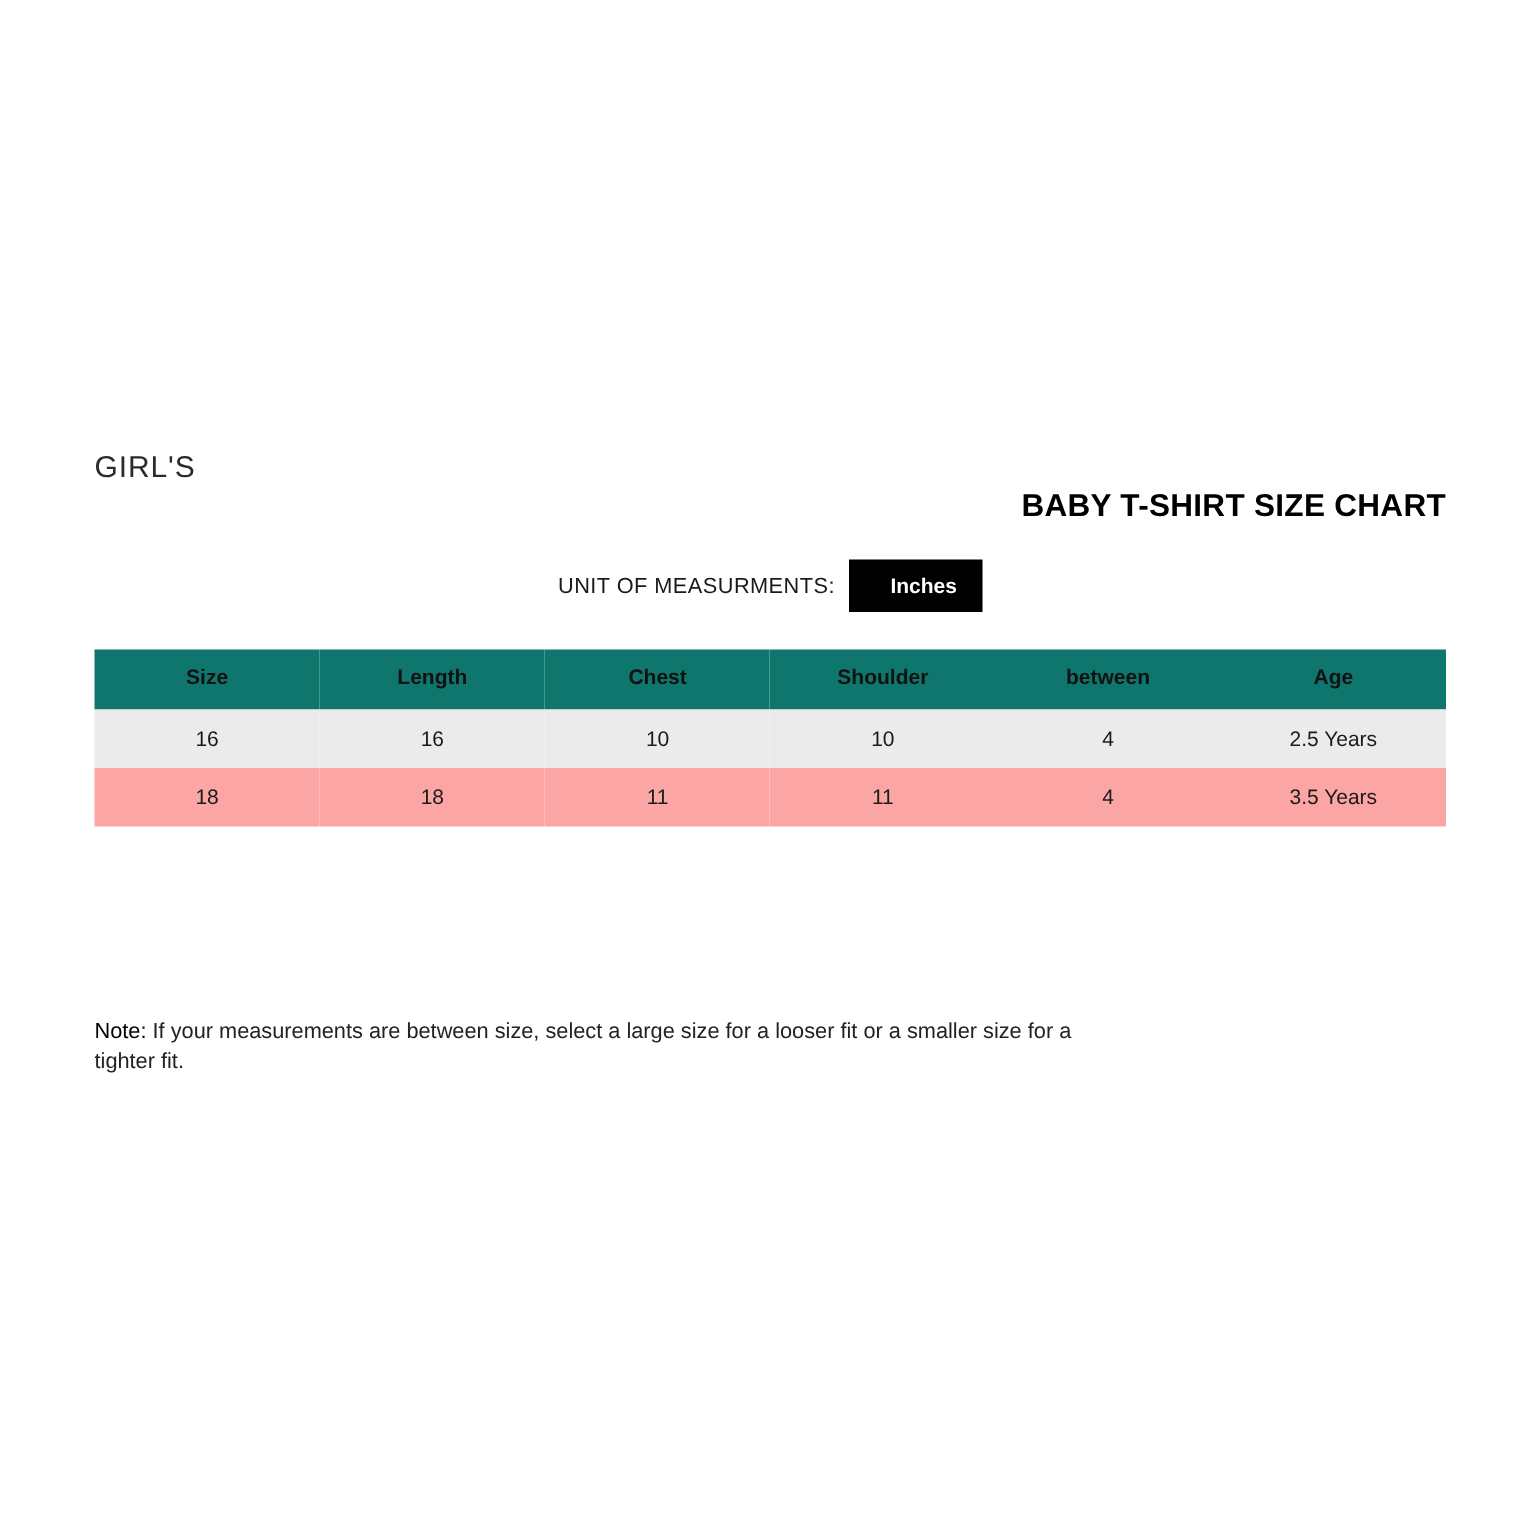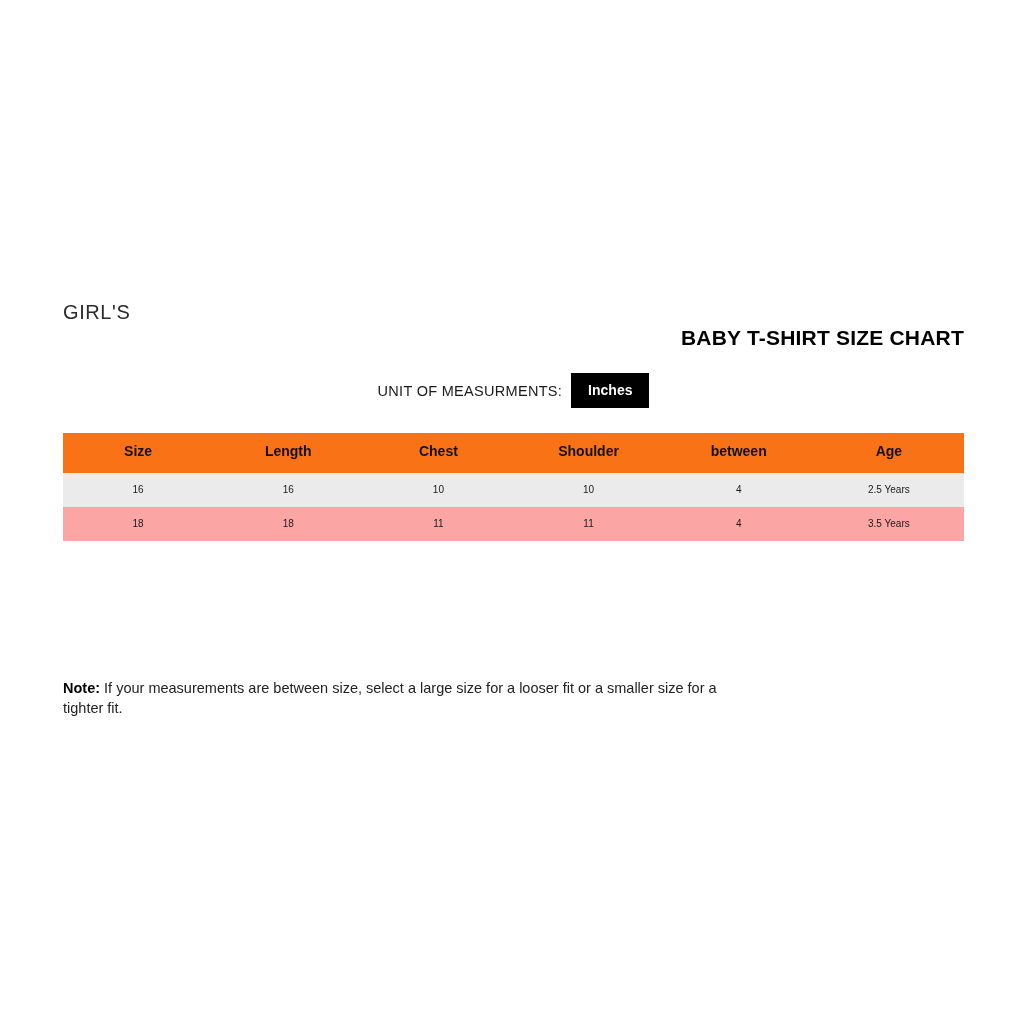--- a/index.html
+++ b/index.html
@@ -52,41 +52,41 @@
     letter-spacing: 0.3px;
     color: #1a1a1a;
     font-weight: 400;
   }
   .unit-pill {
     margin-left: 9px;
     background: #000000;
     color: #ffffff;
     font-size: 14px;
     font-weight: 700;
-    padding: 10px 17px 11px 17px;
+    padding: 10px 17px 11px 28px;
     line-height: 14px;
     display: inline-block;
   }
   table.size-table {
     margin-top: 25px;
     border-collapse: collapse;
     width: 901px;
     table-layout: fixed;
   }
   table.size-table th {
     font-size: 14px;
     font-weight: 700;
     color: #111111;
     padding: 10px 0 14px 0;
     text-align: center;
     border: none;
-    background: #f97316;
+    background: #0f766e;
   }
   table.size-table td {
-    font-size: 10px;
+    font-size: 14px;
     font-weight: 400;
     color: #1a1a1a;
     text-align: center;
     padding: 11px 0 12px 0;
     border: none;
   }
   table.size-table tr.shaded td {
     background: #ebebeb;
   }
   table.size-table tr.plain td {
@@ -95,21 +95,21 @@
   .note {
     position: absolute;
     left: 63px;
     top: 678px;
     width: 690px;
     font-size: 14.5px;
     line-height: 20px;
     color: #222222;
   }
   .note b {
-    font-weight: 700;
+    font-weight: 400;
     color: #000000;
   }
 </style>
 </head>
 <body>
 
 <div class="page">
 
   <div class="chart-block">
 

